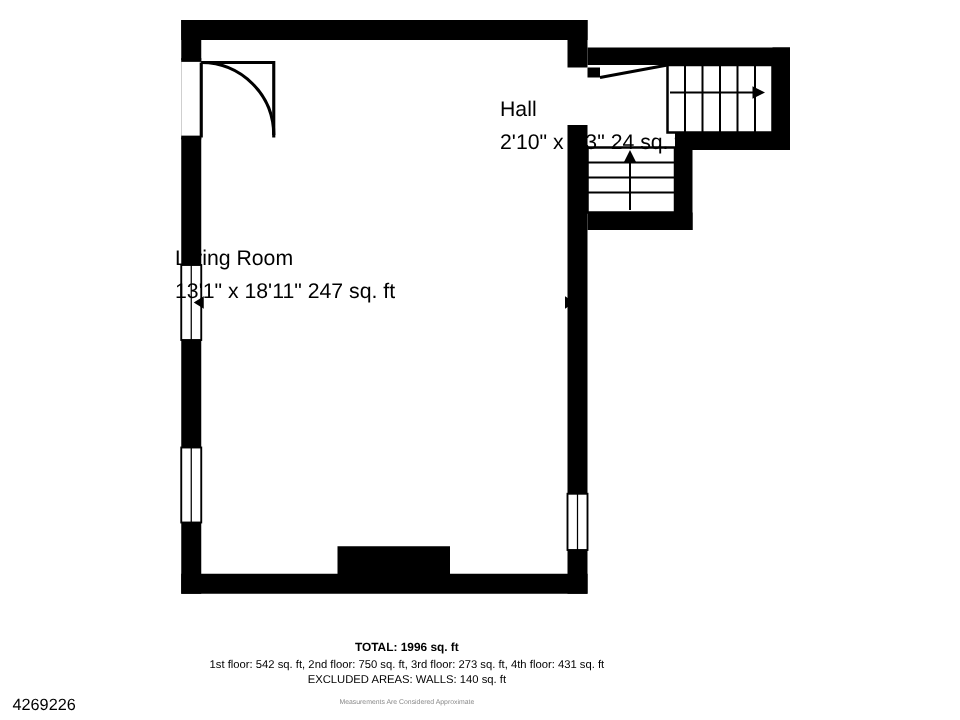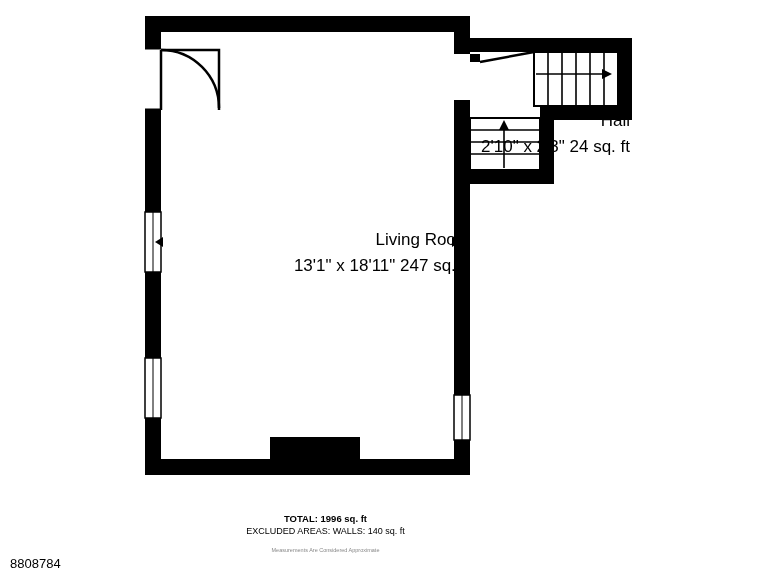--- a/index.html
+++ b/index.html
@@ -18,24 +18,23 @@
   #floorplan {
     position: absolute;
     left: 0;
     top: 0;
     width: 768px;
     height: 576px;
   }
 
   .room-label {
     position: absolute;
-    text-align: right;
+    text-align: left;
     color: #000000;
     white-space: nowrap;
-    margin-top: 33px;
   }
 
   #living-room-label {
     left: 140px;
     top: 194px;
     width: 330px;
     font-size: 17px;
     line-height: 26px;
   }
   #living-room-label .name { display: block; }
@@ -190,17 +189,18 @@
   <span class="dims">13'1" x 18'11" 247 sq. ft</span>
 </div>
 
 <div class="room-label" id="hall-label">
   <span class="name">Hall</span>
   <span class="dims">2'10" x 2'3" 24 sq. ft</span>
 </div>
 
 <div id="footer">
   <div class="total">TOTAL: 1996 sq. ft</div>
+  <div class="breakdown">1st floor: 542 sq. ft, 2nd floor: 750 sq. ft, 3rd floor: 273 sq. ft, 4th floor: 431 sq. ft</div>
   <div class="excluded">EXCLUDED AREAS: WALLS: 140 sq. ft</div>
   <div class="disclaimer">Measurements Are Considered Approximate</div>
 </div>
 
-<div id="listing-id">8808784</div>
+<div id="listing-id">4269226</div>
 
 </body></html>

